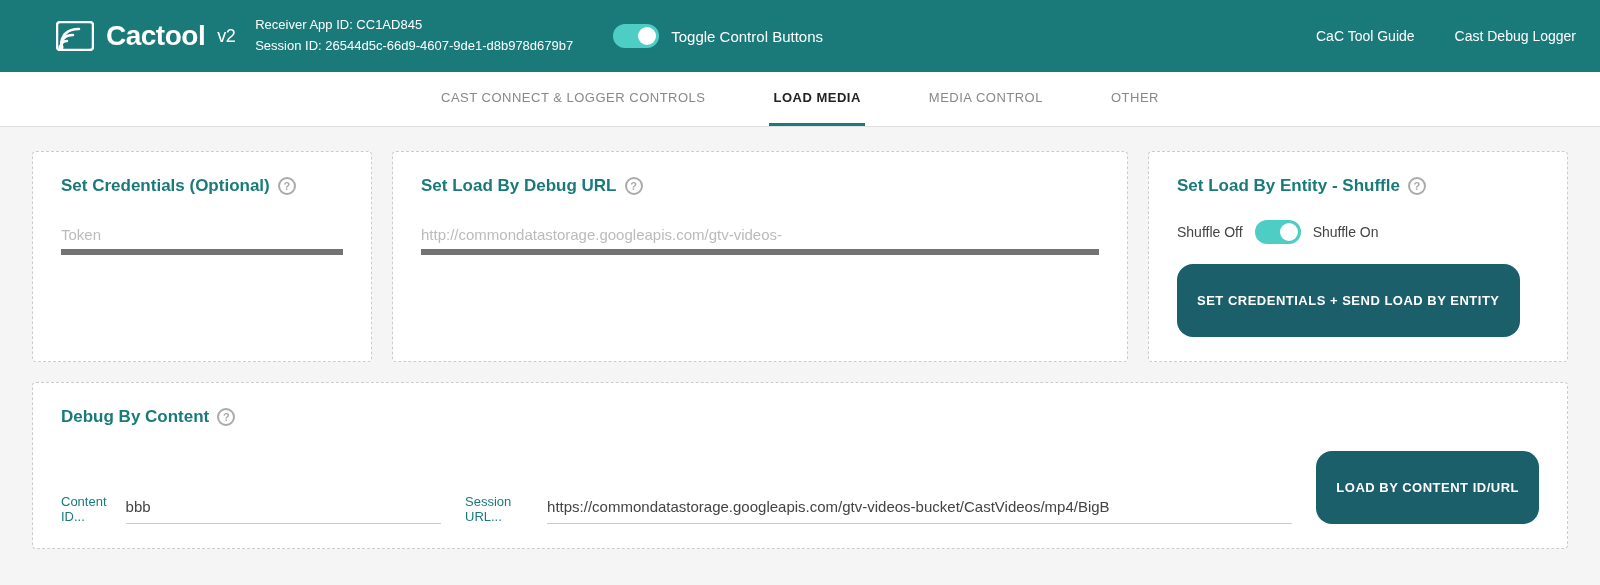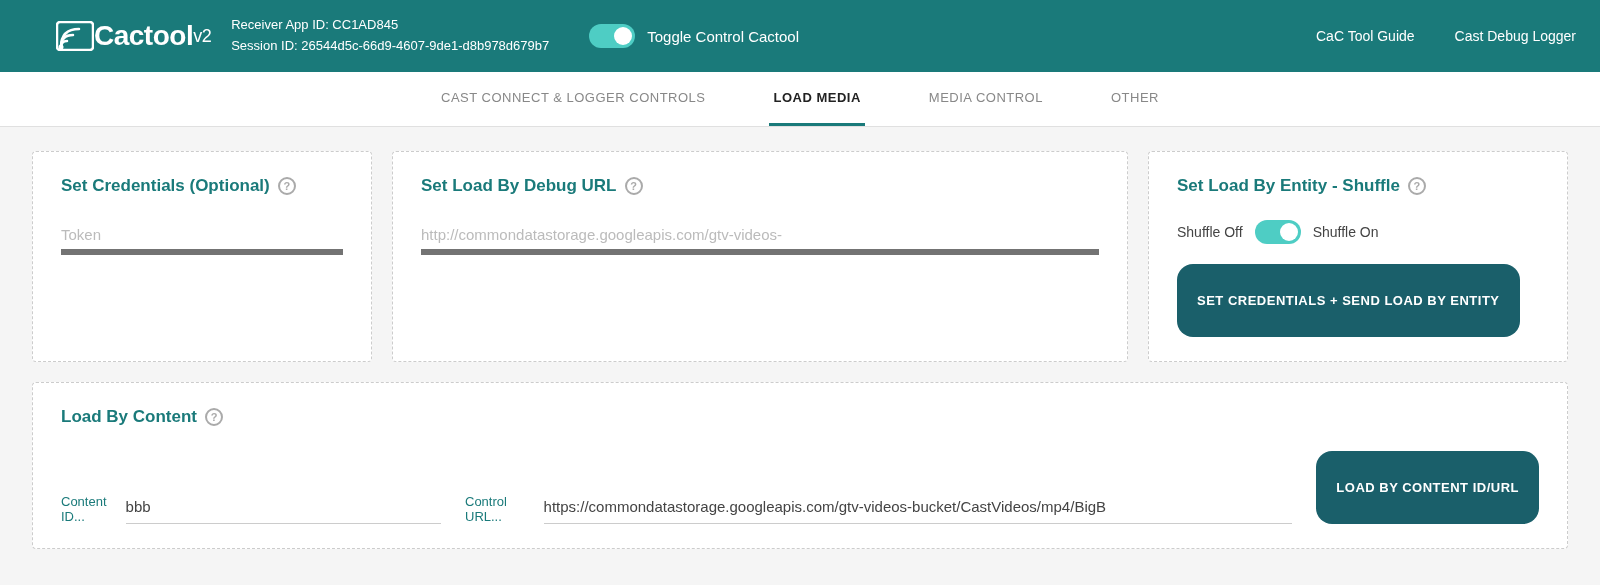--- a/index.html
+++ b/index.html
@@ -10,20 +10,21 @@
       background: #1a7a7a;
       display: flex;
       align-items: center;
       padding: 0 24px;
       height: 72px;
       gap: 20px;
     }
     .header-logo {
       display: flex;
       align-items: center;
+      gap: 12px;
       color: white;
       font-size: 28px;
       font-weight: 700;
       letter-spacing: -0.5px;
       padding-left: 32px;
     }
     .header-logo .v2 {
       font-size: 18px;
       font-weight: 400;
     }
@@ -273,21 +274,21 @@
     <span class="v2">v2</span>
   </div>
 
   <div class="header-info">
     <span>Receiver App ID: CC1AD845</span>
     <span>Session ID: 26544d5c-66d9-4607-9de1-d8b978d679b7</span>
   </div>
 
   <div class="toggle-section">
     <div class="toggle-switch"></div>
-    <span class="toggle-label">Toggle Control Cactool</span>
+    <span class="toggle-label">Toggle Control Buttons</span>
   </div>
 
   <nav class="header-nav">
     <a>CaC Tool Guide</a>
     <a>Cast Debug Logger</a>
   </nav>
 </header>
 
 <div class="tabs-bar">
   <div class="tab">CAST CONNECT &amp; LOGGER CONTROLS</div>
@@ -326,29 +327,29 @@
         <div class="toggle-switch-on"></div>
         <span class="shuffle-label">Shuffle On</span>
       </div>
       <button class="btn-primary">SET CREDENTIALS + SEND LOAD BY ENTITY</button>
     </div>
 
   </div>
 
   <div class="card card-full">
     <div class="card-title">
-      <span>Load By Content</span>
+      <span>Debug By Content</span>
       <div class="help-icon">?</div>
     </div>
     <div class="content-fields-row">
       <div class="field-group id-group">
         <span class="field-label">Content ID...</span>
         <span class="content-text">bbb</span>
       </div>
       <div class="field-group url-group">
-        <span class="field-label">Control URL...</span>
+        <span class="field-label">Session URL...</span>
         <span class="content-text">https://commondatastorage.googleapis.com/gtv-videos-bucket/CastVideos/mp4/BigB</span>
       </div>
       <button class="btn-primary">LOAD BY CONTENT ID/URL</button>
     </div>
   </div>
 
 </div>
 
 </body></html>

